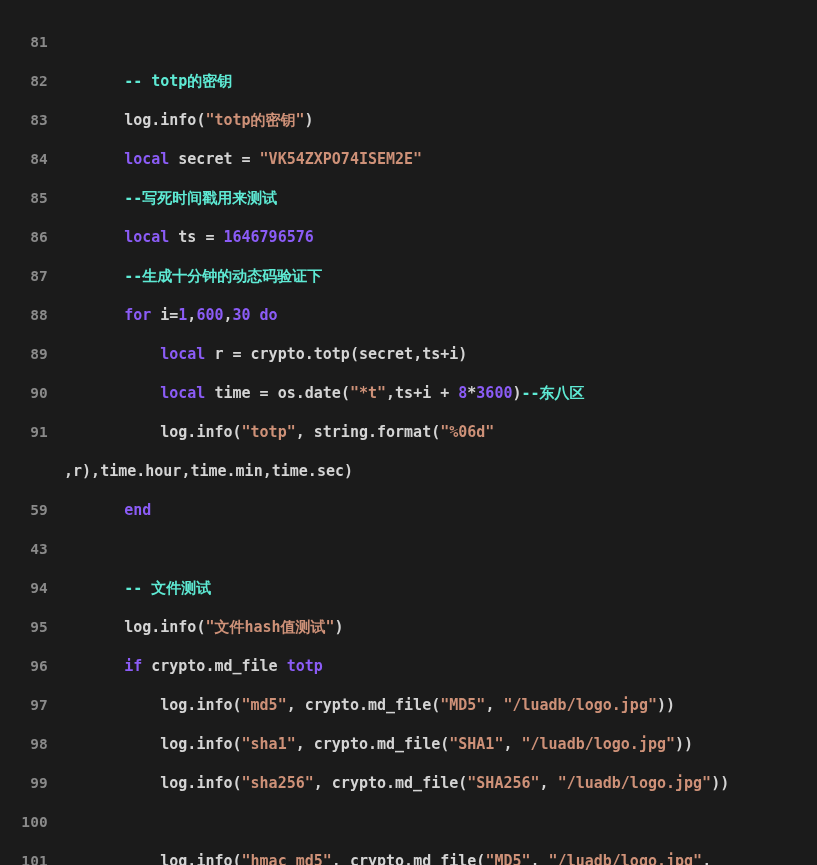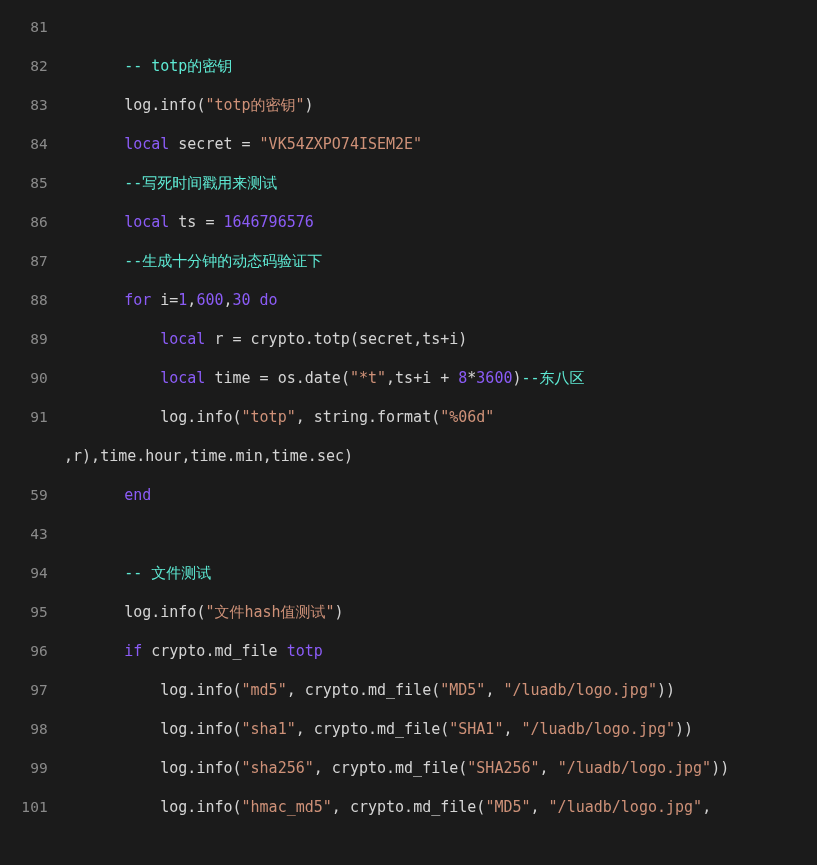--- a/index.html
+++ b/index.html
@@ -12,22 +12,23 @@
     height: 865px;
     overflow: hidden;
     font-family: "DejaVu Sans Mono", "Liberation Mono", monospace;
   }
 
   #editor {
     position: relative;
     width: 817px;
     height: 865px;
     background: #1b1b1b;
-    padding-top: 8px;
+    padding-top: 23px;
     box-sizing: border-box;
+    font-weight: bold;
   }
 
   .code-line {
     display: flex;
     align-items: baseline;
     height: 39px;
     line-height: 39px;
     white-space: pre;
   }
 
@@ -84,15 +85,16 @@
       <div class="code-line"><div class="gutter">91</div><div class="code-content"><span class="t-plain">        </span><span class="t-variable">log</span><span class="t-plain">.</span><span class="t-function">info</span><span class="t-plain">(</span><span class="t-string">"totp"</span><span class="t-plain">, </span><span class="t-variable">string</span><span class="t-plain">.</span><span class="t-function">format</span><span class="t-plain">(</span><span class="t-string">"%06d"</span></div></div>
       <div class="code-line wrapped"><div class="gutter">91</div><div class="code-content"><span class="t-plain">,</span><span class="t-variable">r</span><span class="t-plain">),</span><span class="t-variable">time</span><span class="t-plain">.</span><span class="t-variable">hour</span><span class="t-plain">,</span><span class="t-variable">time</span><span class="t-plain">.</span><span class="t-variable">min</span><span class="t-plain">,</span><span class="t-variable">time</span><span class="t-plain">.</span><span class="t-variable">sec</span><span class="t-plain">)</span></div></div>
       <div class="code-line"><div class="gutter">59</div><div class="code-content"><span class="t-plain">    </span><span class="t-keyword">end</span></div></div>
       <div class="code-line"><div class="gutter">43</div><div class="code-content"></div></div>
       <div class="code-line"><div class="gutter">94</div><div class="code-content"><span class="t-plain">    </span><span class="t-comment">-- 文件测试</span></div></div>
       <div class="code-line"><div class="gutter">95</div><div class="code-content"><span class="t-plain">    </span><span class="t-variable">log</span><span class="t-plain">.</span><span class="t-function">info</span><span class="t-plain">(</span><span class="t-string">"文件hash值测试"</span><span class="t-plain">)</span></div></div>
       <div class="code-line"><div class="gutter">96</div><div class="code-content"><span class="t-plain">    </span><span class="t-keyword">if</span><span class="t-plain"> </span><span class="t-variable">crypto</span><span class="t-plain">.</span><span class="t-function">md_file</span><span class="t-plain"> </span><span class="t-keyword">totp</span></div></div>
       <div class="code-line"><div class="gutter">97</div><div class="code-content"><span class="t-plain">        </span><span class="t-variable">log</span><span class="t-plain">.</span><span class="t-function">info</span><span class="t-plain">(</span><span class="t-string">"md5"</span><span class="t-plain">, </span><span class="t-variable">crypto</span><span class="t-plain">.</span><span class="t-function">md_file</span><span class="t-plain">(</span><span class="t-string">"MD5"</span><span class="t-plain">, </span><span class="t-string">"/luadb/logo.jpg"</span><span class="t-plain">))</span></div></div>
       <div class="code-line"><div class="gutter">98</div><div class="code-content"><span class="t-plain">        </span><span class="t-variable">log</span><span class="t-plain">.</span><span class="t-function">info</span><span class="t-plain">(</span><span class="t-string">"sha1"</span><span class="t-plain">, </span><span class="t-variable">crypto</span><span class="t-plain">.</span><span class="t-function">md_file</span><span class="t-plain">(</span><span class="t-string">"SHA1"</span><span class="t-plain">, </span><span class="t-string">"/luadb/logo.jpg"</span><span class="t-plain">))</span></div></div>
       <div class="code-line"><div class="gutter">99</div><div class="code-content"><span class="t-plain">        </span><span class="t-variable">log</span><span class="t-plain">.</span><span class="t-function">info</span><span class="t-plain">(</span><span class="t-string">"sha256"</span><span class="t-plain">, </span><span class="t-variable">crypto</span><span class="t-plain">.</span><span class="t-function">md_file</span><span class="t-plain">(</span><span class="t-string">"SHA256"</span><span class="t-plain">, </span><span class="t-string">"/luadb/logo.jpg"</span><span class="t-plain">))</span></div></div>
+      <div class="code-line"><div class="gutter">100</div><div class="code-content"></div></div>
       <div class="code-line"><div class="gutter">101</div><div class="code-content"><span class="t-plain">        </span><span class="t-variable">log</span><span class="t-plain">.</span><span class="t-function">info</span><span class="t-plain">(</span><span class="t-string">"hmac_md5"</span><span class="t-plain">, </span><span class="t-variable">crypto</span><span class="t-plain">.</span><span class="t-function">md_file</span><span class="t-plain">(</span><span class="t-string">"MD5"</span><span class="t-plain">, </span><span class="t-string">"/luadb/logo.jpg"</span><span class="t-plain">,</span></div></div>
     </div>
 </div>
 
 </body></html>

